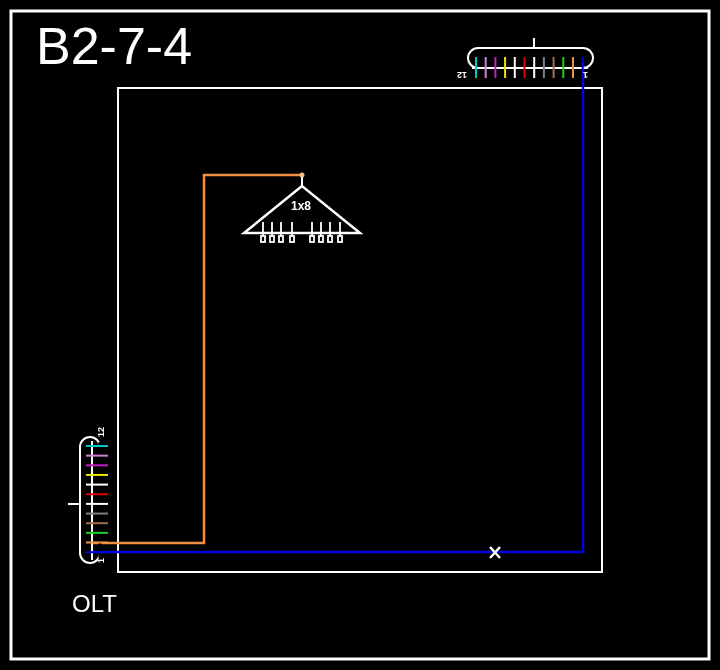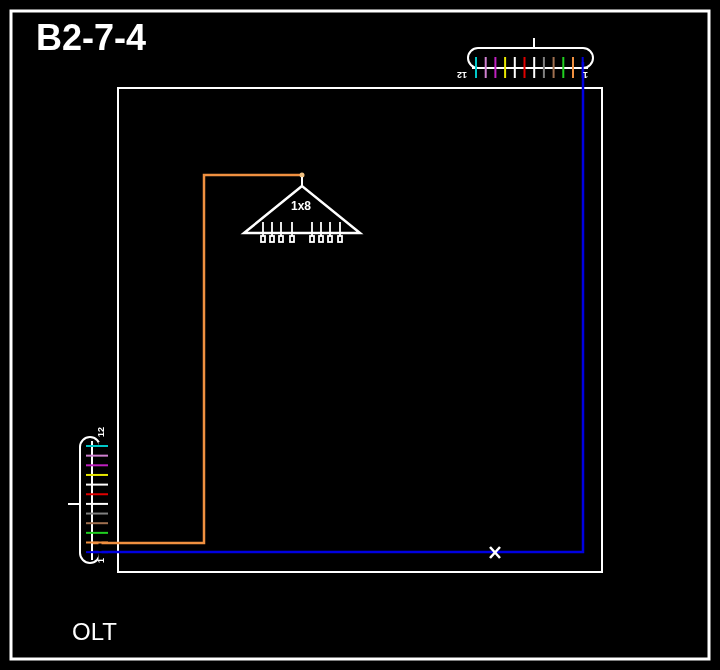--- a/index.html
+++ b/index.html
@@ -1,19 +1,19 @@
 <!DOCTYPE html>
 <html><head>
 <meta charset="utf-8">
 <style>
   html, body { margin:0; padding:0; background:#000; }
   body { width:720px; height:670px; position:relative; overflow:hidden; font-family:"Liberation Sans", sans-serif; }
   svg { position:absolute; left:0; top:0; }
-  .title { position:absolute; left:36px; top:20px; color:#fff; font-size:36px; font-family:"Liberation Sans", sans-serif; line-height:1;font-weight:bold; }
-  .olt-label { position:absolute; left:72px; top:592px; color:#fff; font-size:24px; font-family:"Liberation Sans", sans-serif; line-height:1;margin-top:28px; }
+  .title { position:absolute; left:36px; top:20px; color:#fff; font-size:52px; font-family:"Liberation Sans", sans-serif; line-height:1; }
+  .olt-label { position:absolute; left:72px; top:592px; color:#fff; font-size:24px; font-family:"Liberation Sans", sans-serif; line-height:1; }
 </style>
 </head>
 <body>
 
 <svg width="720" height="670" viewBox="0 0 720 670">
 
   <rect x="11" y="11" width="698" height="648" fill="none" stroke="#fff" stroke-width="3"></rect>
 
   <rect x="118" y="88" width="484" height="484" fill="none" stroke="#fff" stroke-width="2"></rect>
 

